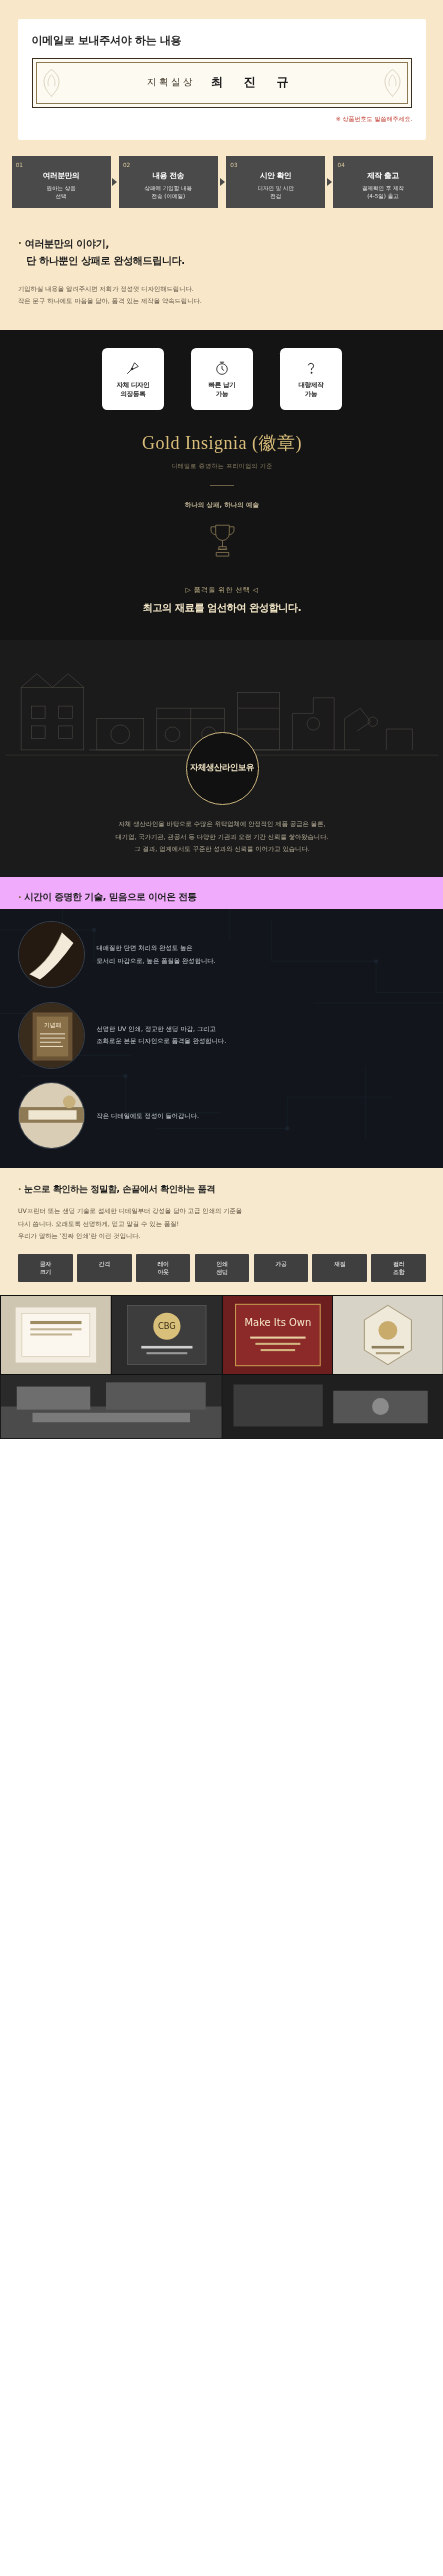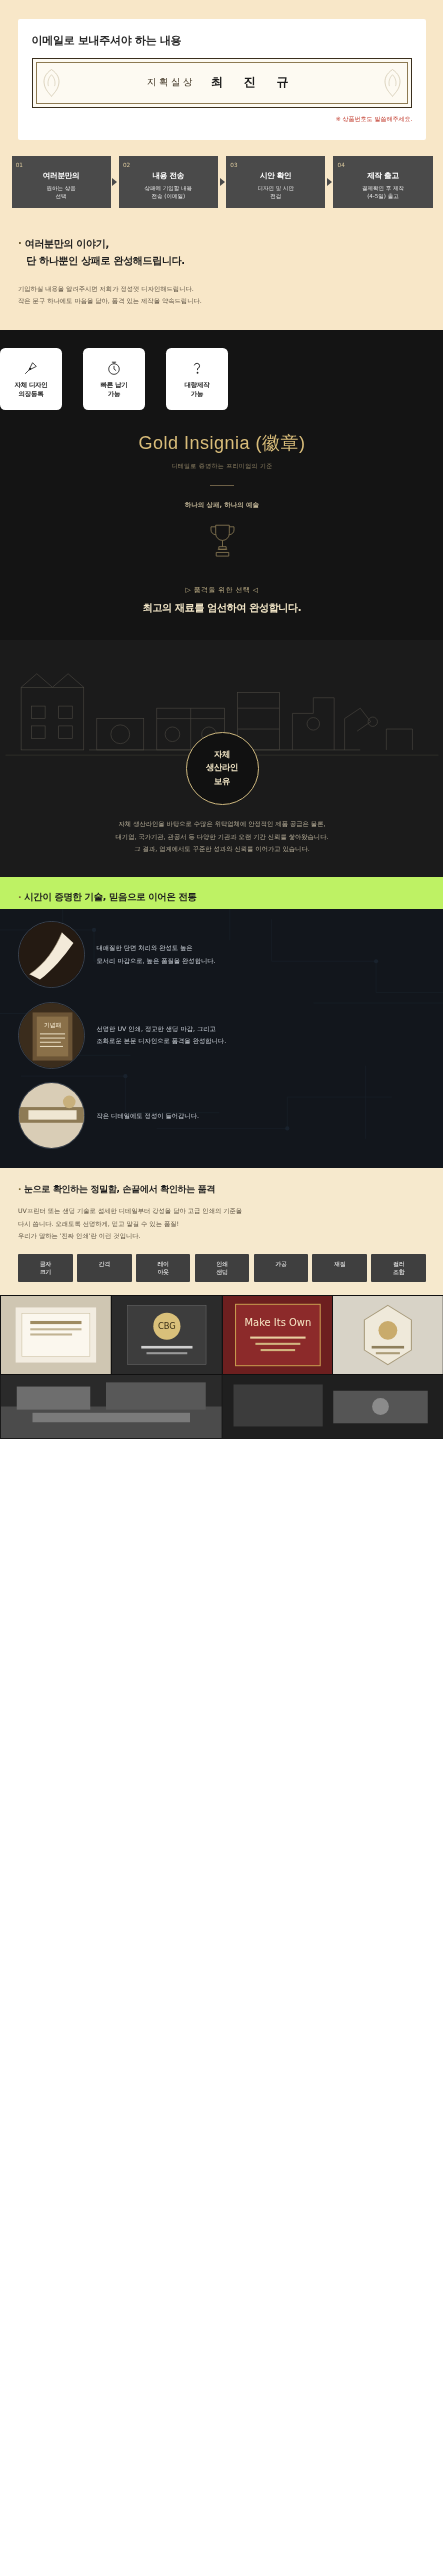--- a/index.html
+++ b/index.html
@@ -164,21 +164,22 @@
   
   .sec-dark {
     background: #141414;
     padding: 18px 0 25px 0;
     text-align: center;
     color: #efe3c6;
     position: relative;
   }
   .badges {
     display: flex;
-    gap: 21px;
+    justify-content: center;
+    gap: 27px;
     margin-bottom: 21px;
   }
   .badge {
     background: #ffffff;
     width: 62px;
     height: 62px;
     border-radius: 5.2px;
     display: flex;
     flex-direction: column;
     align-items: center;
@@ -188,21 +189,21 @@
   }
   .badge .ico { margin-bottom: 4.2px; }
   .badge .lab {
     font-size: 6.5px;
     font-weight: bold;
     line-height: 1.45;
     text-align: center;
     letter-spacing: -0.3px;
   }
   .gold-title {
-    font-family: Liberation Sans, sans-serif;
+    font-family: Liberation Serif, serif;
     font-size: 18px;
     color: #d9bd7a;
     letter-spacing: 0.5px;
     margin-bottom: 6.3px;
   }
   .gold-sub {
     font-size: 6px;
     color: #8e8164;
     letter-spacing: 0.3px;
     margin-bottom: 14.6px;
@@ -252,41 +253,41 @@
     height: 120px;
     position: relative;
   }
   .circle-badge {
     width: 73px; height: 73px;
     border-radius: 50%;
     background: #111;
     border: 1px solid #cdb77e;
     color: #f0e4c4;
     display: flex;
-    flex-direction: column;
+    flex-direction: row;
     align-items: center;
     justify-content: center;
     font-size: 8.3px;
     font-weight: bold;
     line-height: 1.6;
     margin: -44px auto 13.6px auto;
     position: relative;
     z-index: 5;
     letter-spacing: -0.3px;
   }
   .factory-p {
     font-size: 6.3px;
     color: #b9b09a;
     line-height: 2;
     padding: 0 31px;
   }
 
   
   .sec-craft {
-    background: #bef264;
+    background: #f0abfc;
     padding: 13.6px 18px 5.2px 18px;
   }
   .craft-h {
     font-size: 9.4px;
     font-weight: bold;
     color: #1f1f1f;
     letter-spacing: -0.3px;
   }
   .craft-h .bullet { color: #7a6838; }
   .sec-craft-dark {

